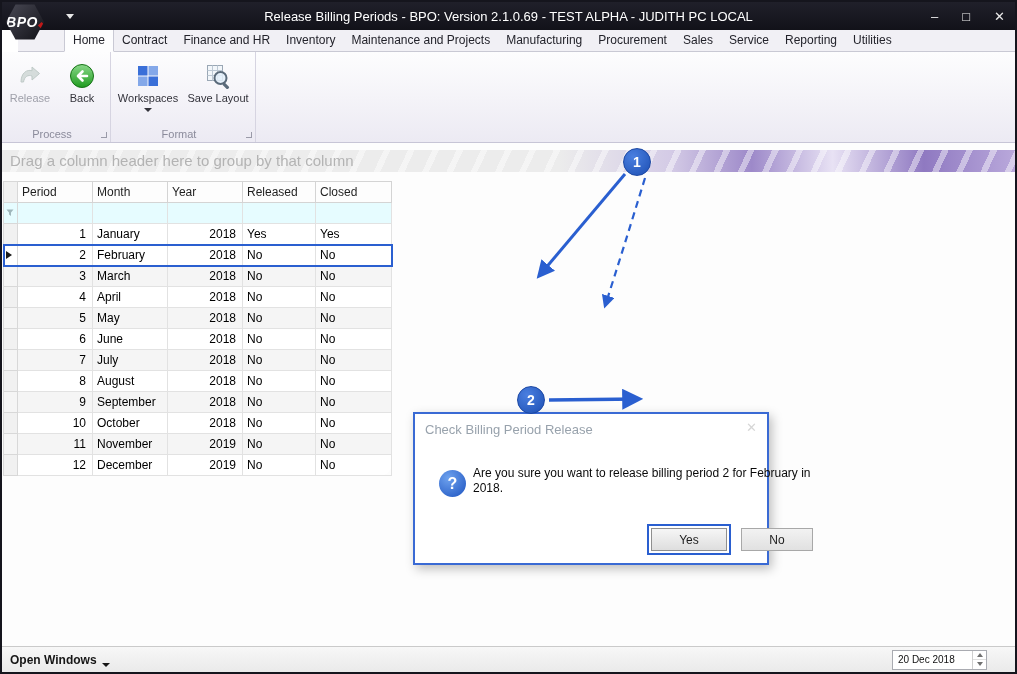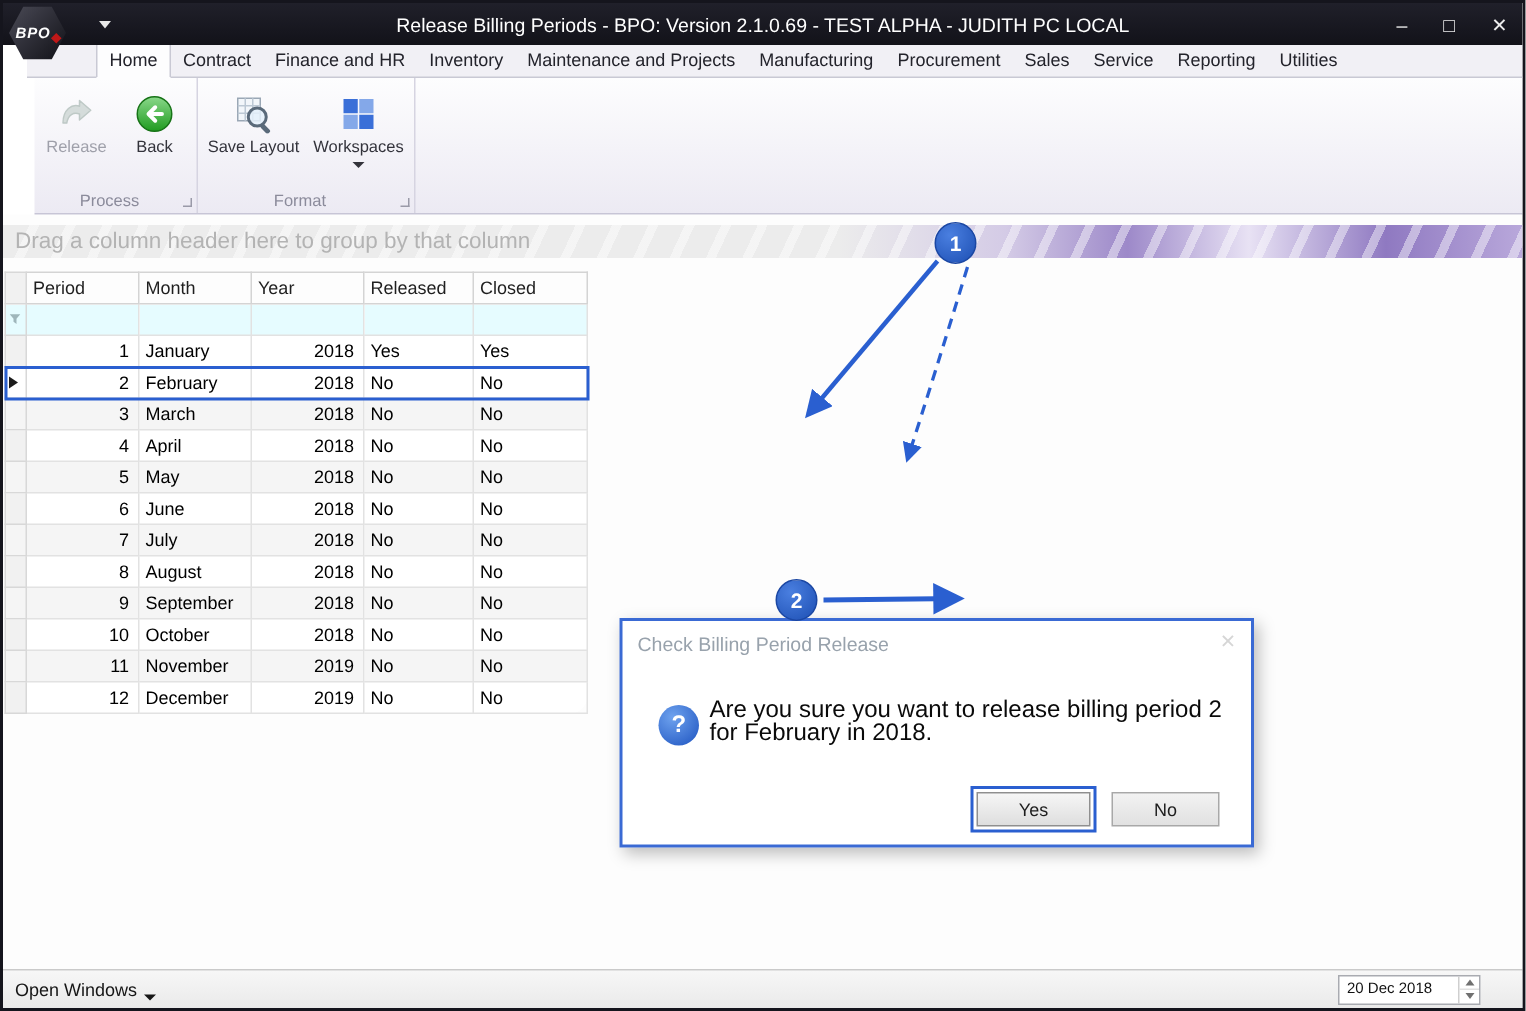--- a/index.html
+++ b/index.html
@@ -7,31 +7,31 @@
   body { font-family: "Liberation Sans", sans-serif; }
   .window { position:relative; width:1017px; height:674px; background:#fff; border:2px solid #15151d; overflow:hidden; }
 
   
   .titlebar { position:absolute; top:0; left:0; right:0; height:28px; background:linear-gradient(#20202a,#121219); color:#fff; display:flex; align-items:center; justify-content:center; font-size:13px; z-index:5; }
   .win-controls { position:absolute; right:10px; top:0; height:28px; display:flex; align-items:center; gap:24px; font-size:13px; color:#ececec; }
   .win-controls span { cursor:default; }
   .qat-caret { position:absolute; left:64px; top:12px; width:0; height:0; border-left:4px solid transparent; border-right:4px solid transparent; border-top:5px solid #e8e8e8; }
 
   .logo { position:absolute; left:4px; top:1px; width:40px; height:40px; z-index:30; }
-  .hex { width:38px; height:38px; clip-path:polygon(25% 4%,75% 4%,100% 50%,75% 96%,25% 96%,0% 50%); background:linear-gradient(135deg,#4b4b57,#101016); display:flex; align-items:center; justify-content:center; color:#fff; font-weight:bold; font-style:italic; font-size:10px; letter-spacing:.5px; }
+  .hex { width:38px; height:38px; clip-path:polygon(25% 4%,75% 4%,100% 50%,75% 96%,25% 96%,0% 50%); background:linear-gradient(135deg,#4b4b57,#101016); display:flex; align-items:center; justify-content:center; color:#fff; font-weight:bold; font-style:italic; font-size:14px; letter-spacing:.5px; }
   .logo-dot { width:5px; height:5px; background:#c01818; transform:rotate(45deg); margin-left:1px; margin-top:6px; }
 
   
   .tabrow { position:absolute; top:28px; left:16px; right:0; height:22px; background:#f1f0f5; border-bottom:1px solid #c9c9d4; display:flex; align-items:flex-end; padding-left:46px; z-index:4; }
   .tab-strip { display:flex; align-items:flex-end; height:100%; }
   .tab { font-size:12px; color:#23232b; padding:3px 8px 4px; white-space:nowrap; cursor:default; }
   .tab.active { background:#fdfdfe; border:1px solid #c9c9d4; border-bottom:1px solid #fdfdfe; margin-bottom:-1px; }
 
   
-  .ribbon { position:absolute; top:50px; left:0; right:0; height:91px; background:linear-gradient(#fdfdfe,#eceaf3); border-bottom:1px solid #c7c5d6; display:flex; z-index:3;margin-left:21px; }
+  .ribbon { position:absolute; top:50px; left:0; right:0; height:91px; background:linear-gradient(#fdfdfe,#eceaf3); border-bottom:1px solid #c7c5d6; display:flex; z-index:3; }
   .ribbon-group { position:relative; height:100%; padding:6px 6px 16px; display:flex; align-items:flex-start; border-right:1px solid #d6d4e1; }
   .rg-buttons { display:flex; gap:8px; }
   .group-label { position:absolute; bottom:2px; left:0; right:8px; text-align:center; font-size:11px; color:#8b8b9b; }
   .launcher { position:absolute; bottom:4px; right:3px; width:6px; height:6px; border-right:1px solid #9a9aa8; border-bottom:1px solid #9a9aa8; }
   .rbtn { width:44px; display:flex; flex-direction:column; align-items:center; gap:3px; padding-top:5px; font-size:11px; color:#33333b; text-align:center; cursor:default; }
   .rbtn.wide { width:62px; }
   .rbtn .icon { width:26px; height:26px; display:block; }
   .rbtn.disabled { color:#9fa0aa; }
   .rbtn.disabled .icon { opacity:.55; }
   .caret-down { width:0; height:0; border-left:4px solid transparent; border-right:4px solid transparent; border-top:4px solid #33333b; margin-top:1px; }
@@ -50,36 +50,36 @@
   .grid th { background:#fdfdfd; border-color:#d4d4d4; font-weight:normal; text-align:left; color:#1f1f1f; }
   .grid .ind { width:14px; padding:0 2px; background:#f1f1f1; border-color:#d8d8d8; }
   .grid tr.filter td { background:#e6fcff; }
   .grid td.num { text-align:right; padding-right:6px; }
   .grid tr.data-row:nth-child(2n+3) td { background:#f5f5f5; }
   .grid tr.selected { outline:2px solid #2a5fd0; outline-offset:-1px; }
   .grid tr.selected td { background:#fff !important; }
   .ptr { display:inline-block; width:0; height:0; border-left:6px solid #1b1b1b; border-top:4px solid transparent; border-bottom:4px solid transparent; }
 
   
-  .dialog { position:absolute; left:411px; top:269px; width:423px; height:153px; background:#fff; border:2px solid #3a6ad4; box-shadow:3px 4px 10px rgba(0,0,0,.25); z-index:40; }
+  .dialog { position:absolute; left:411px; top:269px; width:356px; height:153px; background:#fff; border:2px solid #3a6ad4; box-shadow:3px 4px 10px rgba(0,0,0,.25); z-index:40; }
   .dlg-title { position:absolute; top:8px; left:10px; font-size:13px; color:#98a2ac; }
   .dlg-close { position:absolute; top:6px; right:10px; font-size:13px; color:#d6d6d6; cursor:default; }
   .q-icon { position:absolute; left:24px; top:56px; width:27px; height:27px; border-radius:50%; background:radial-gradient(circle at 35% 30%, #6ea2ee, #1d53c0); color:#fff; font-weight:bold; font-size:16px; display:flex; align-items:center; justify-content:center; }
-  .dlg-msg { position:absolute; left:58px; top:52px; width:352px; font-size:16px; color:#0a0a0a; line-height:15px; }
+  .dlg-msg { position:absolute; left:58px; top:52px; width:352px; font-size:12px; color:#0a0a0a; line-height:15px; }
   .yes-highlight { position:absolute; left:232px; top:110px; border:2px solid #2a5fd0; padding:2px; }
   .dlg-btn { width:76px; height:23px; font-size:12px; font-family:"Liberation Sans",sans-serif; color:#1d1d1d; background:linear-gradient(#f6f6f6,#dedede); border:1px solid #8f8f8f; cursor:default; }
   .dlg-btn.no { position:absolute; left:326px; top:114px; width:72px; border-color:#a8a8a8; background:linear-gradient(#f2f2f2,#e1e1e1); }
 
   
   .overlay { position:absolute; left:0; top:0; width:1013px; height:670px; z-index:60; pointer-events:none; }
   .callout { position:absolute; width:28px; height:28px; border-radius:50%; background:radial-gradient(circle at 35% 30%, #4a7fe0, #1d4fb3); border:1px solid #1b47a3; color:#fff; font-size:14px; font-weight:bold; display:flex; align-items:center; justify-content:center; z-index:65; }
 
   
   .statusbar { position:absolute; left:0; right:0; bottom:0; height:26px; background:linear-gradient(#f7f7f7,#eaeaea); border-top:1px solid #cacaca; display:flex; align-items:center; padding:0 28px 0 8px; font-size:12px; color:#161616; z-index:5; }
-  .open-windows { display:flex; align-items:flex-end; gap:5px; font-weight:normal; cursor:default; }
+  .open-windows { display:flex; align-items:flex-end; gap:5px; font-weight:bold; cursor:default; }
   .ow-caret { width:0; height:0; border-left:4px solid transparent; border-right:4px solid transparent; border-top:4px solid #161616; }
   .date-editor { margin-left:auto; width:95px; height:20px; background:#fff; border:1px solid #a9abb1; display:flex; align-items:stretch; }
   .date-text { flex:1; font-size:10px; padding:3px 0 0 5px; color:#111; }
   .spin { width:14px; border-left:1px solid #cfcfcf; display:flex; flex-direction:column; }
   .spin div { flex:1; display:flex; align-items:center; justify-content:center; }
   .spin .up span { width:0; height:0; border-left:3px solid transparent; border-right:3px solid transparent; border-bottom:4px solid #707070; }
   .spin .dn { border-top:1px solid #e0e0e0; }
   .spin .dn span { width:0; height:0; border-left:3px solid transparent; border-right:3px solid transparent; border-top:4px solid #707070; }
 </style>
 </head>
@@ -150,39 +150,39 @@
       </div>
       <div class="group-label">Process</div>
       <span class="launcher"></span>
     </div>
 
     <div class="ribbon-group">
       <div class="rg-buttons">
         <div class="rbtn wide">
           <span class="icon">
             <svg width="26" height="26" viewBox="0 0 26 26">
-              <rect x="2.5" y="2.5" width="15" height="15" fill="#f2f6fa" stroke="#9aa7b5"></rect>
-              <path d="M2.5 7.5 H17.5 M2.5 12.5 H17.5 M7.5 2.5 V17.5 M12.5 2.5 V17.5" stroke="#bcc8d4" stroke-width="1"></path>
-              <circle cx="15.5" cy="15" r="6" fill="rgba(228,240,250,.85)" stroke="#5a6a7a" stroke-width="2"></circle>
-              <rect x="19.6" y="19.4" width="7" height="3.2" rx="1.2" transform="rotate(45 19.6 19.4)" fill="#5a6a7a"></rect>
-            </svg>
-          </span>
-          <span>Save Layout</span>
-        </div>
-        <div class="rbtn wide">
-          <span class="icon">
-            <svg width="26" height="26" viewBox="0 0 26 26">
               <rect x="3" y="3" width="9.5" height="9.5" fill="#3a6fd8"></rect>
               <rect x="13.5" y="3" width="9.5" height="9.5" fill="#84a8e9"></rect>
               <rect x="3" y="13.5" width="9.5" height="9.5" fill="#84a8e9"></rect>
               <rect x="13.5" y="13.5" width="9.5" height="9.5" fill="#3a6fd8"></rect>
             </svg>
           </span>
           <span>Workspaces</span>
           <span class="caret-down"></span>
+        </div>
+        <div class="rbtn wide">
+          <span class="icon">
+            <svg width="26" height="26" viewBox="0 0 26 26">
+              <rect x="2.5" y="2.5" width="15" height="15" fill="#f2f6fa" stroke="#9aa7b5"></rect>
+              <path d="M2.5 7.5 H17.5 M2.5 12.5 H17.5 M7.5 2.5 V17.5 M12.5 2.5 V17.5" stroke="#bcc8d4" stroke-width="1"></path>
+              <circle cx="15.5" cy="15" r="6" fill="rgba(228,240,250,.85)" stroke="#5a6a7a" stroke-width="2"></circle>
+              <rect x="19.6" y="19.4" width="7" height="3.2" rx="1.2" transform="rotate(45 19.6 19.4)" fill="#5a6a7a"></rect>
+            </svg>
+          </span>
+          <span>Save Layout</span>
         </div>
       </div>
       <div class="group-label">Format</div>
       <span class="launcher"></span>
     </div>
   </div>
 
   <div class="content">
     <div class="groupby">
       <span>Drag a column header here to group by that column</span>

